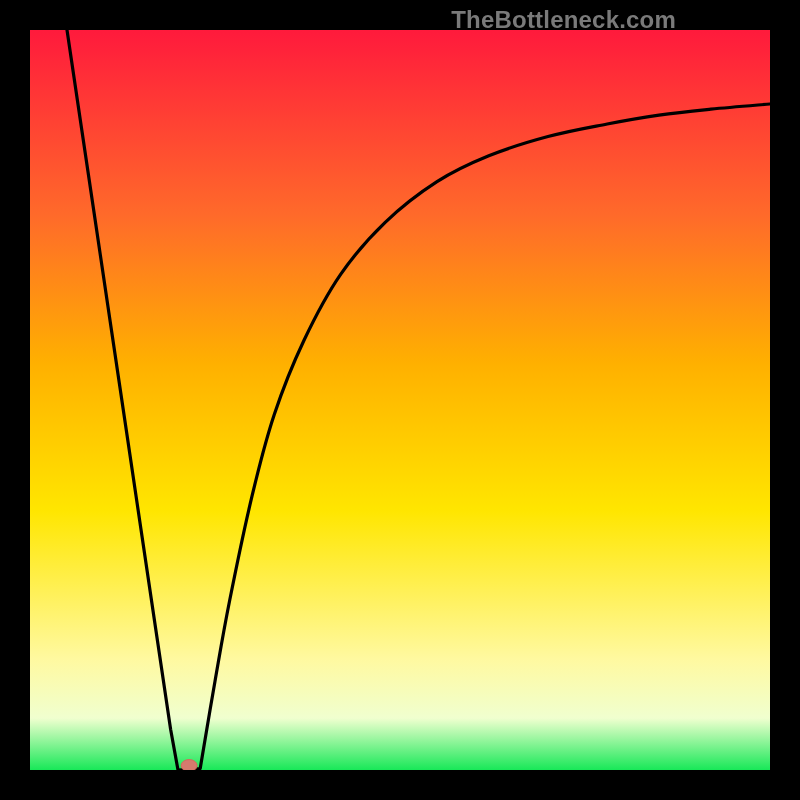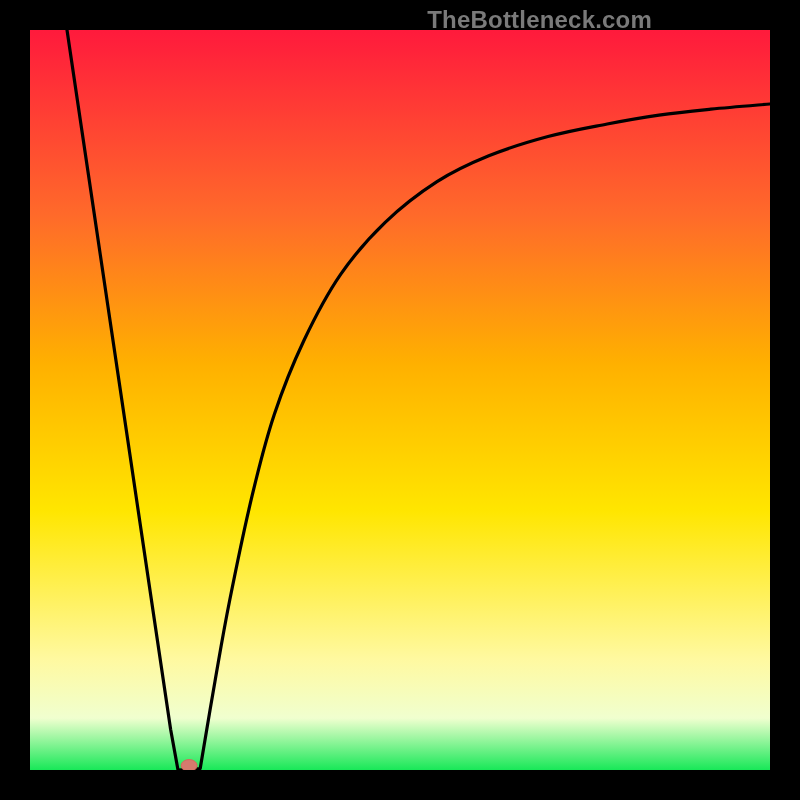--- a/index.html
+++ b/index.html
@@ -10,20 +10,21 @@
     background: #000;
     overflow: hidden;
   }
   .frame {
     position: absolute;
     left: 0;
     top: 0;
     width: 674px;
     height: 800px;
     background: #000;
+    padding-left: 24px;
   }
   .plot {
     position: absolute;
     left: 30px;
     top: 30px;
     width: 740px;
     height: 740px;
   }
   .watermark {
     position: absolute;

